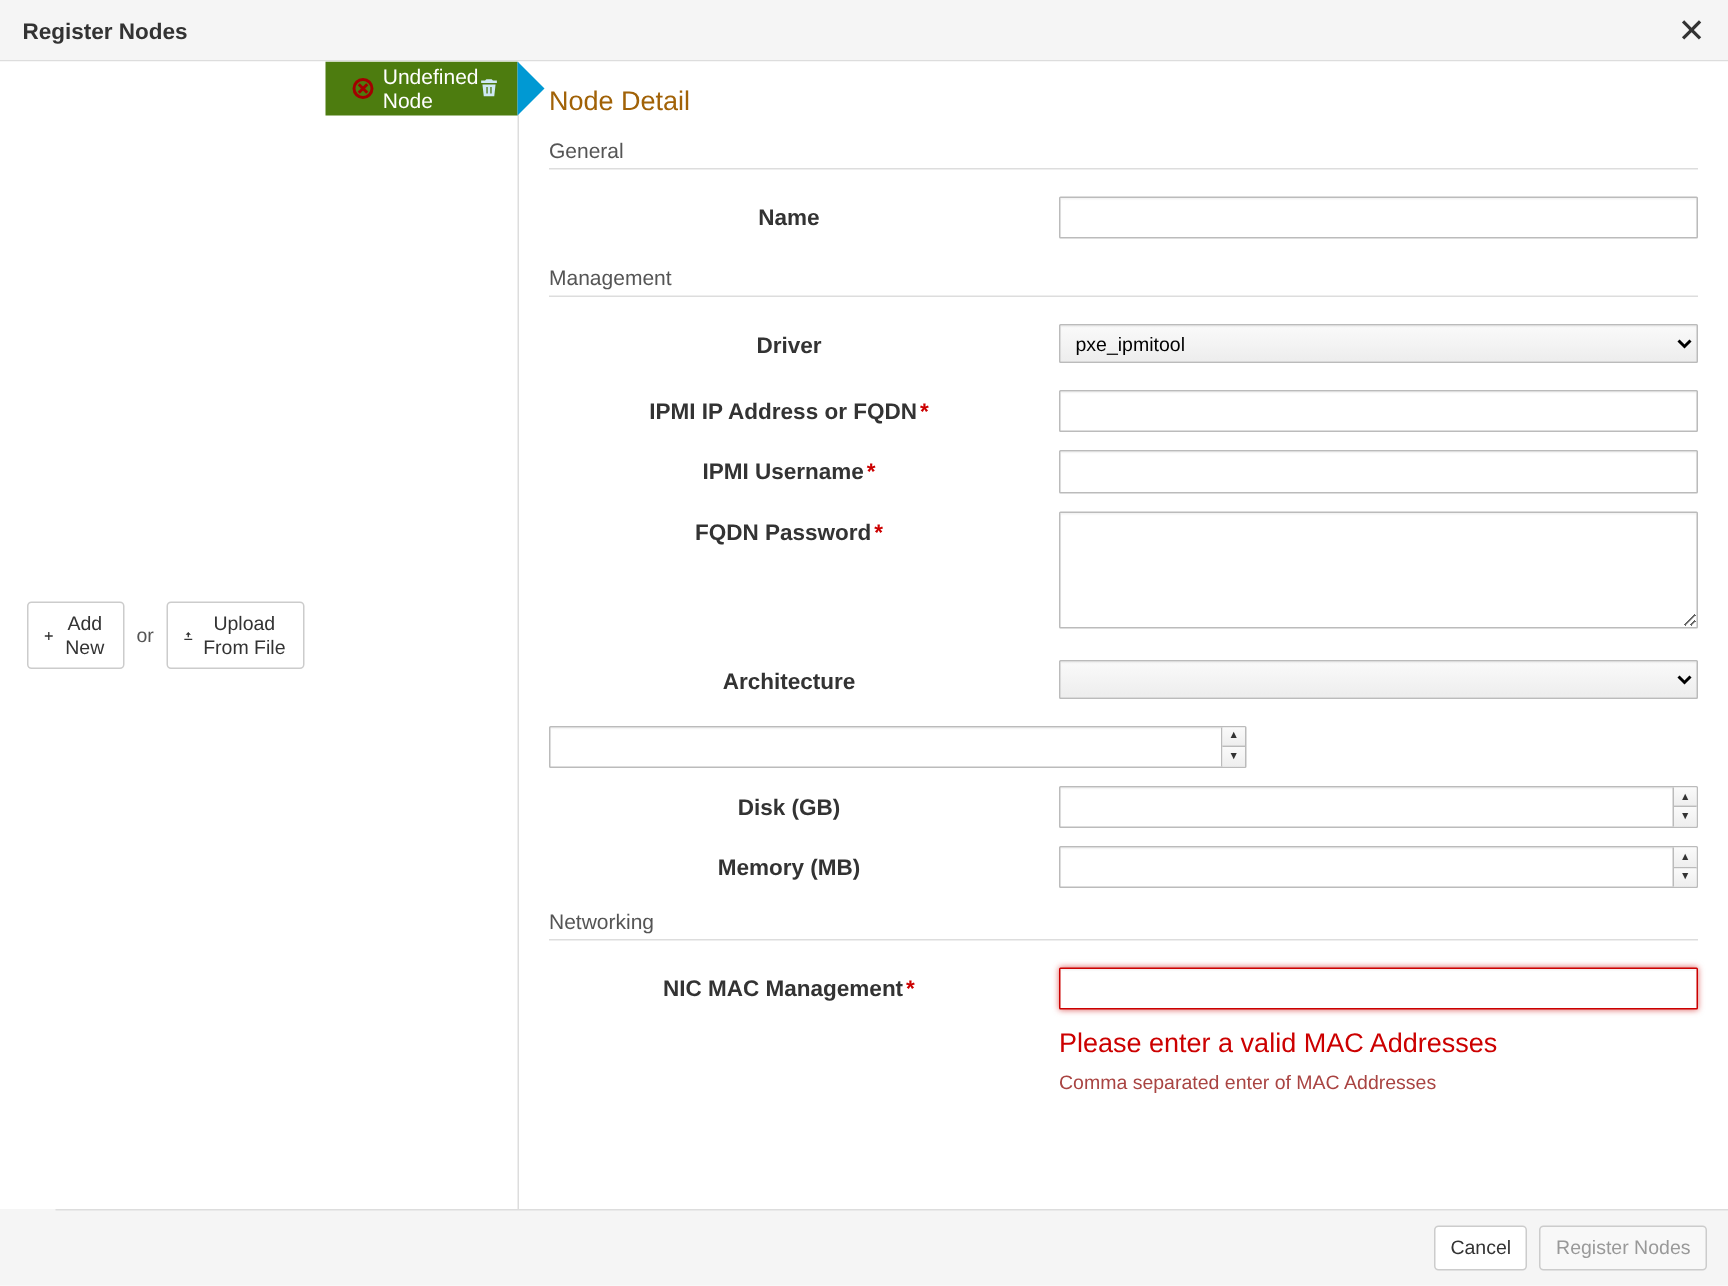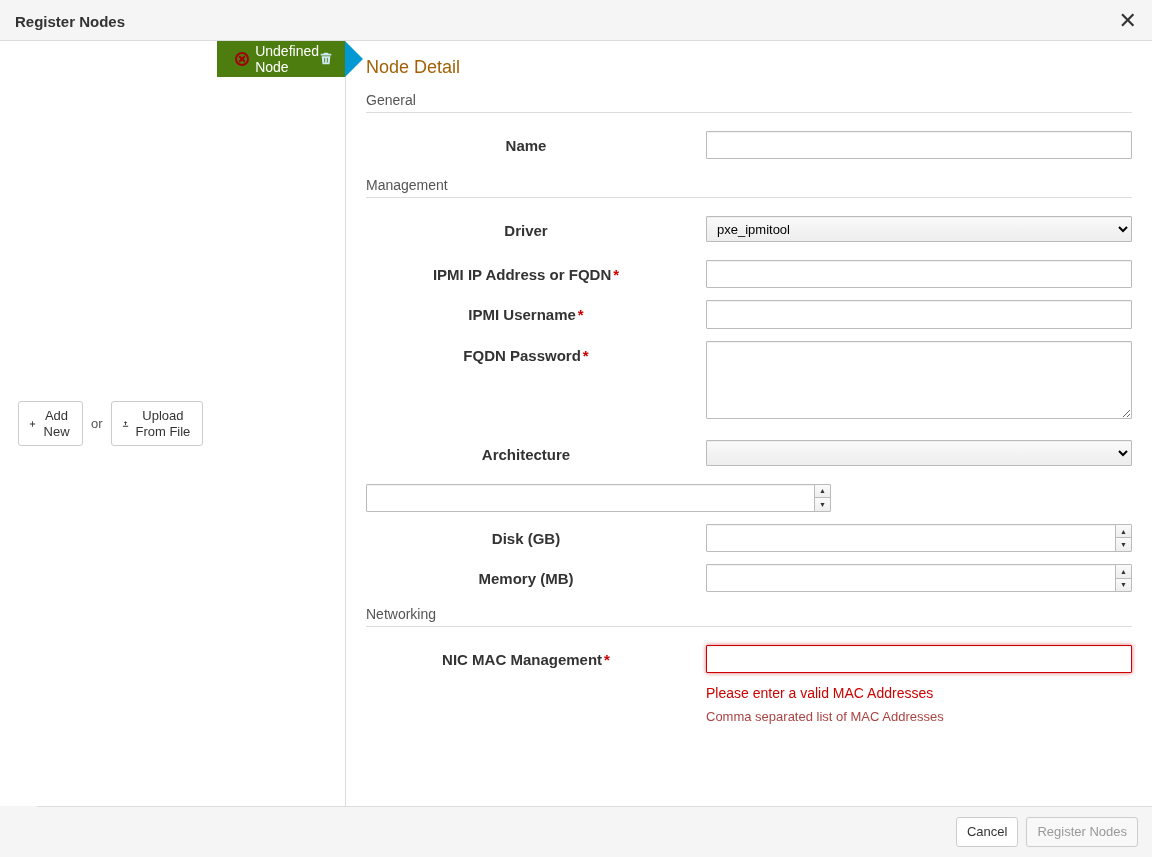--- a/index.html
+++ b/index.html
@@ -201,21 +201,21 @@
     cursor: pointer;
     color: #333;
   }
   .spinner div:first-child { border-bottom: 1px solid #bbb; }
   .error-input {
     border: 1px solid #cc0000 !important;
     box-shadow: 0 0 4px rgba(204,0,0,0.6), inset 0 1px 1px rgba(0,0,0,0.05) !important;
   }
   .error-text {
     color: #cc0000;
-    font-size: 14px;
+    font-size: 18px;
     margin-top: 12px;
   }
   .help-text {
     color: #a94442;
     font-size: 13px;
     margin-top: 8px;
   }
   .modal-footer {
     border-top: 1px solid #ddd;
     padding: 10px 14px;
@@ -352,21 +352,21 @@
           </div>
         </div>
       </div>
 
       <div class="section-title">Networking</div>
       <div class="form-row">
         <div class="form-label"><span>NIC MAC Management</span><span class="req">*</span></div>
         <div class="form-control-wrap">
           <input type="text" class="error-input" value="" style="">
           <div class="error-text">Please enter a valid MAC Addresses</div>
-          <div class="help-text">Comma separated list of MAC Addresses</div>
+          <div class="help-text">Comma separated enter of MAC Addresses</div>
         </div>
       </div>
 
     </div>
   </div>
 
   <div class="modal-footer">
     <button class="btn">Cancel</button>
     <button class="btn btn-primary-disabled">Register Nodes</button>
   </div>

